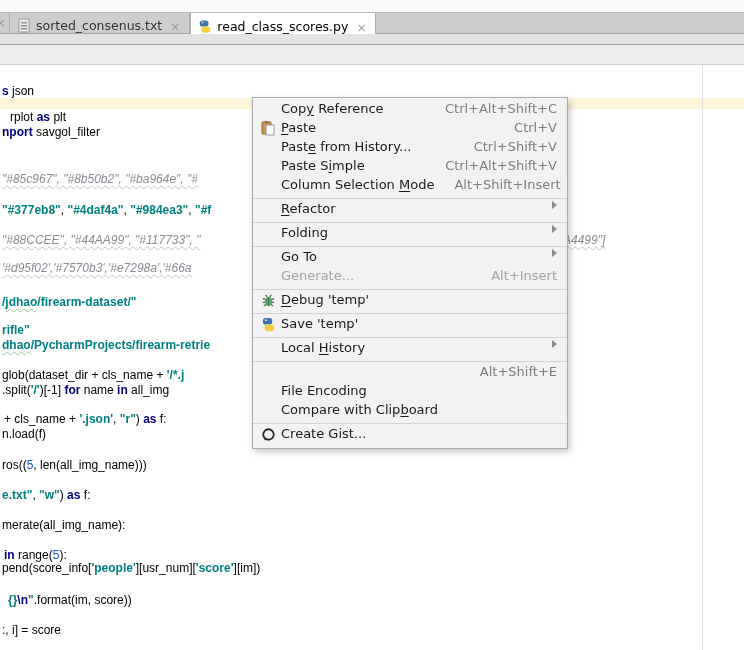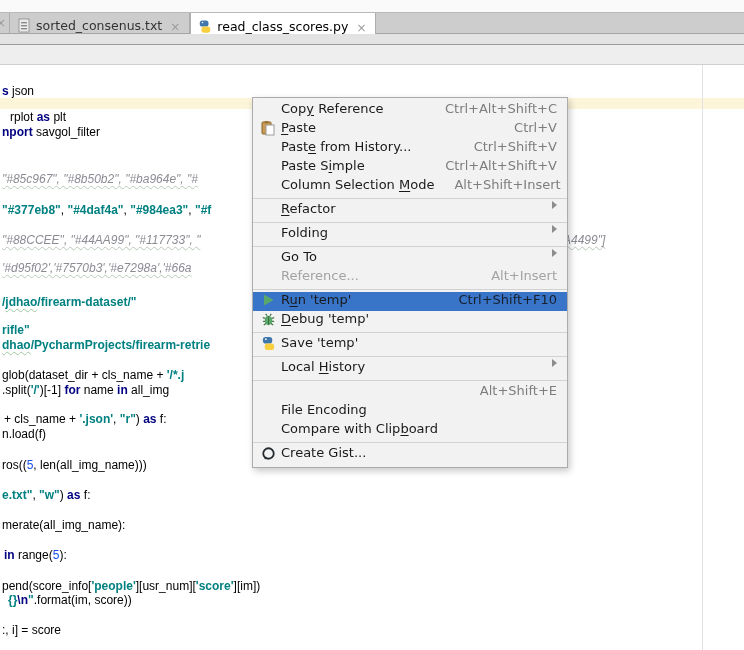--- a/index.html
+++ b/index.html
@@ -107,21 +107,21 @@
         <div class="code-line" style="left: 2px; top: 258px;"><span class="c-s">rifle"</span></div>
         <div class="code-line" style="left: 2px; top: 273px;"><span class="c-sq">dhao</span><span class="c-s">/PycharmProjects/firearm-retrie</span></div>
         <div class="code-line" style="left: 2px; top: 303px;"><span class="c-p">glob(dataset_dir + cls_name + </span><span class="c-s">'/*.j</span></div>
         <div class="code-line" style="left: 2px; top: 318px;"><span class="c-p">.split(</span><span class="c-s">'/'</span><span class="c-p">)[-1] </span><span class="c-k">for</span><span class="c-p"> name </span><span class="c-k">in</span><span class="c-p"> all_img</span></div>
         <div class="code-line" style="left: 4px; top: 347px;"><span class="c-p">+ cls_name + </span><span class="c-s">'.json'</span><span class="c-p">, </span><span class="c-s">"r"</span><span class="c-p">) </span><span class="c-k">as</span><span class="c-p"> f:</span></div>
         <div class="code-line" style="left: 2px; top: 362px;"><span class="c-p">n.load(f)</span></div>
         <div class="code-line" style="left: 2px; top: 393px;"><span class="c-p">ros((</span><span class="c-n">5</span><span class="c-p">, len(all_img_name)))</span></div>
         <div class="code-line" style="left: 2px; top: 423px;"><span class="c-s">e.txt"</span><span class="c-p">, </span><span class="c-s">"w"</span><span class="c-p">) </span><span class="c-k">as</span><span class="c-p"> f:</span></div>
         <div class="code-line" style="left: 2px; top: 453px;"><span class="c-p">merate(all_img_name):</span></div>
         <div class="code-line" style="left: 4px; top: 483px; text-align: right;"><span class="c-k">in</span><span class="c-p"> range(</span><span class="c-n">5</span><span class="c-p">):</span></div>
-        <div class="code-line" style="left: 2px; top: 514px;"><span class="c-p">pend(score_info[</span><span class="c-s">'people'</span><span class="c-p">][usr_num][</span><span class="c-s">'score'</span><span class="c-p">][im])</span></div>
+        <div class="code-line" style="left: 2px; top: 496px;"><span class="c-p">pend(score_info[</span><span class="c-s">'people'</span><span class="c-p">][usr_num][</span><span class="c-s">'score'</span><span class="c-p">][im])</span></div>
         <div class="code-line" style="left: 8px; top: 528px;"><span class="c-s">{}</span><span class="c-k">\n</span><span class="c-s">"</span><span class="c-p">.format(im, score))</span></div>
         <div class="code-line" style="left: 2px; top: 558px;"><span class="c-p">:, i] = score</span></div>
       </div>
   </div>
 
   <div class="menu" id="context-menu">
       <div class="mi">
         <span class="ic"></span>
         <span class="lbl">Cop<span class="mn">y</span> Reference</span>
         <span class="sc">Ctrl+Alt+Shift+C</span>
@@ -165,33 +165,24 @@
         <span class="arrow"></span>
       </div>
       <div class="msep"></div>
       <div class="mi">
         <span class="ic"></span>
         <span class="lbl">Go To</span>
         <span class="arrow"></span>
       </div>
       <div class="mi disabled">
         <span class="ic"></span>
-        <span class="lbl">Reference...</span>
+        <span class="lbl">Generate...</span>
         <span class="sc">Alt+Insert</span>
       </div>
       <div class="msep"></div>
-      <div class="mi selected">
-        <span class="ic">
-          <svg width="14" height="14" viewBox="0 0 14 14">
-            <polygon points="3,1.5 12.5,7 3,12.5" fill="#59a869"></polygon>
-          </svg>
-        </span>
-        <span class="lbl">R<span class="mn">u</span>n 'temp'</span>
-        <span class="sc">Ctrl+Shift+F10</span>
-      </div>
       <div class="mi">
         <span class="ic">
           <svg width="15" height="15" viewBox="0 0 16 16">
             <g stroke="#3e6b3e" stroke-width="1.2">
               <line x1="2" y1="6" x2="5" y2="7"></line>
               <line x1="2" y1="10" x2="5" y2="10"></line>
               <line x1="3" y1="14" x2="5.5" y2="12"></line>
               <line x1="14" y1="6" x2="11" y2="7"></line>
               <line x1="14" y1="10" x2="11" y2="10"></line>
               <line x1="13" y1="14" x2="10.5" y2="12"></line>

